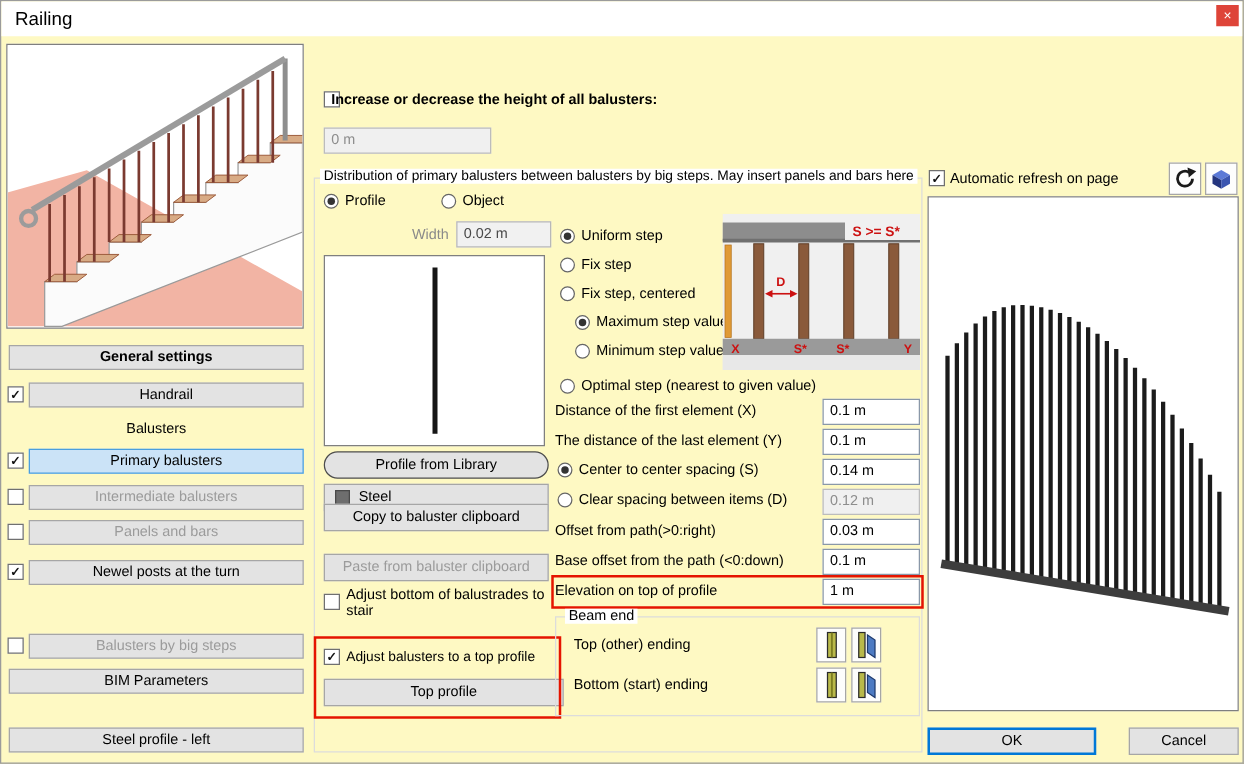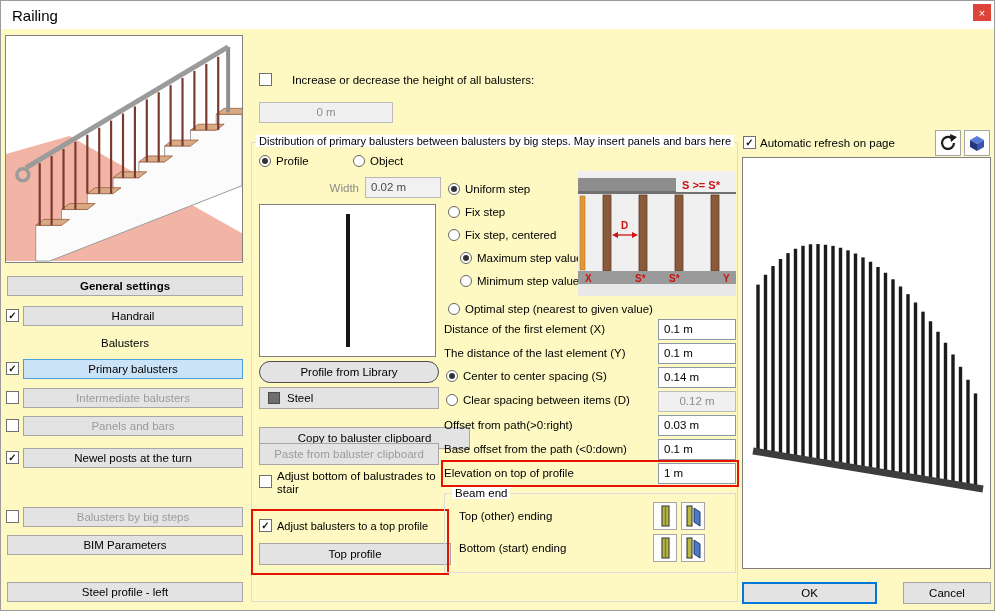--- a/index.html
+++ b/index.html
@@ -23,21 +23,21 @@
   .btn { position:absolute; background:#e3e3e3; border:1px solid #a6a6a6;
          display:flex; align-items:center; justify-content:center; cursor:default; }
   .btn.sel { background:#cbe3f7; border-color:#4a9ede; }
   .btn.dis { color:#9b9b9b; }
   .btn.dark-border { border-color:#4d4d4d;border-radius:11px; }
   .btn.primary { border:2px solid #0078d7; }
   .btn.left-align { justify-content:flex-start; padding-left:8px; }
   .steel-chip { width:12px; height:12px; background:#6e6e6e; border:1px solid #4a4a4a; margin-right:7px; }
   .field { position:absolute; background:#fff; border:1px solid #8a98a8; padding:3px 5px;
            line-height:13px; white-space:nowrap; }
-  .field.dis { background:#f0f0f0; color:#8d8d8d; border-color:#bcbcbc;text-align:center; }
+  .field.dis { background:#f0f0f0; color:#8d8d8d; border-color:#bcbcbc; }
   .field.dim2 { background:#f1f1f1; color:#4a4a4a; border-color:#b8b8b8; }
   .box { position:absolute; border:1px solid #7f7f7f; background:#fff; overflow:hidden; }
   .groupbox { position:absolute; border:1px solid #dcdcdc; }
   .grouptitle { position:absolute; background:#fff; padding:0 3px; white-space:nowrap; }
   .redbox { position:absolute; border:2px solid #e51400; pointer-events:none; }
   .iconbtn { position:absolute; background:#fdfdfd; border:1px solid #a6a6a6;
              display:flex; align-items:center; justify-content:center; cursor:default; }
   .profile-line { position:absolute; left:86px; top:9px; bottom:9px; width:4px; background:#161616; }
 </style>
 </head>
@@ -126,21 +126,21 @@
 
   <div class="btn" style="left:6px; top:534px; width:236px; height:20px;">
     <span>BIM Parameters</span>
   </div>
 
   <div class="btn" style="left:6px; top:581px; width:236px; height:20px;">
     <span>Steel profile - left</span>
   </div>
 
   <span class="cb" style="left:258px; top:72px;"></span>
-  <div class="lbl" style="left:291px; top:72px;">Increase or decrease the height of all balusters:</div>
+  <div class="lbl" style="left:264px; top:72px;font-weight:bold;">Increase or decrease the height of all balusters:</div>
   <div class="field dis" style="left:258px; top:101px; width:134px; height:21px;">0 m</div>
 
   <div class="groupbox" style="left:250px; top:141px; width:487px; height:460px;"></div>
   <div class="grouptitle" style="left:255px; top:134px; font-size:11px;">Distribution of primary balusters between balusters by big steps. May insert panels and bars here</div>
 
   <span class="radio on" style="left:258px; top:154px;"></span>
   <div class="lbl" style="left:275px; top:153px;">Profile</div>
   <span class="radio" style="left:352px; top:154px;"></span>
   <div class="lbl" style="left:369px; top:153px;">Object</div>
 
@@ -153,21 +153,21 @@
 
   <div class="btn dark-border" style="left:258px; top:360px; width:180px; height:22px;">
     <span>Profile from Library</span>
   </div>
 
   <div class="btn left-align" style="left:258px; top:386px; width:180px; height:22px;">
     <span class="steel-chip"></span>
     <span>Steel</span>
   </div>
 
-  <div class="btn" style="left:258px; top:426px; width:211px; height:22px;">
+  <div class="btn" style="left:258px; top:402px; width:180px; height:22px;">
     <span>Copy to baluster clipboard</span>
   </div>
 
   <div class="btn dis" style="left:258px; top:442px; width:180px; height:22px;">
     <span>Paste from baluster clipboard</span>
   </div>
 
   <span class="cb" style="left:258px; top:474px;"></span>
   <div class="lbl" style="left:276px; top:469px; width:162px; white-space:normal; line-height:13px;">Adjust bottom of balustrades to stair</div>
 

